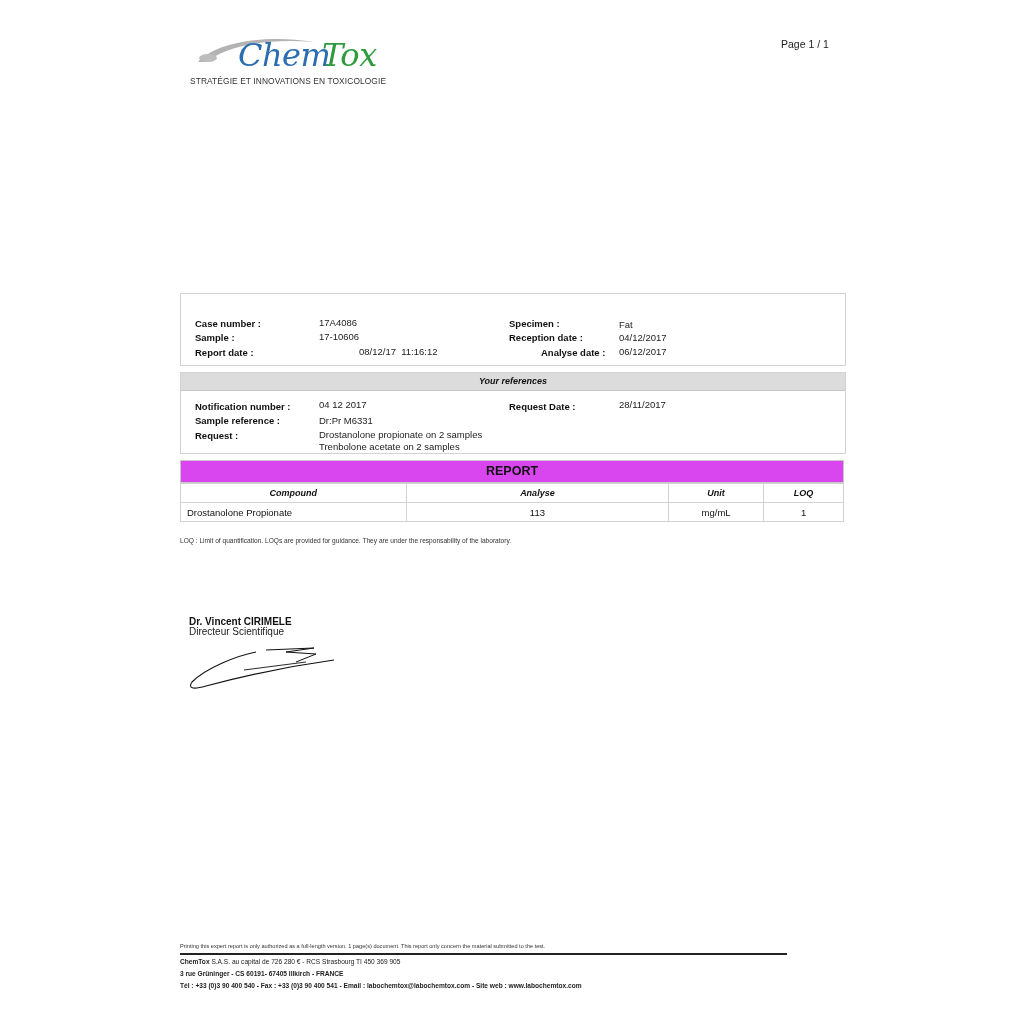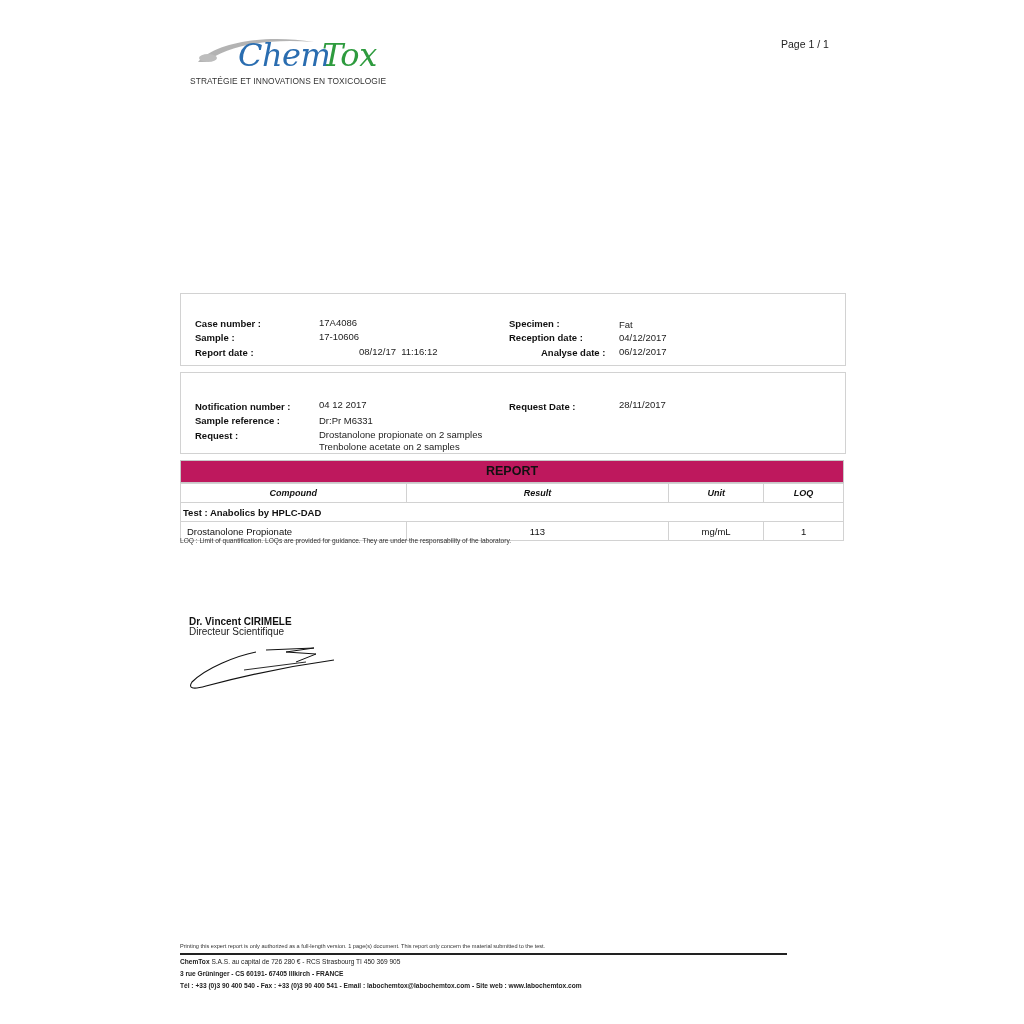--- a/index.html
+++ b/index.html
@@ -36,26 +36,26 @@
       font-size: 9px; font-weight: bold; font-style: italic; text-align: center;
       line-height: 17px; color: #111;
     }
     .kv { position: absolute; font-size: 9.5px; white-space: nowrap; }
     .kv-label { font-weight: bold; }
     .kv-val { color: #222; }
 
     
     .report { left: 180px; top: 460px; width: 664px; }
     .report-title {
-      background: #be185d; height: 21px; border: 1px solid #c8c8c8;
+      background: #d946ef; height: 21px; border: 1px solid #c8c8c8;
       text-align: center; font-weight: bold; font-size: 12.5px; line-height: 21px;
     }
     table.rt { width: 100%; border-collapse: collapse; font-size: 9.5px; }
     table.rt td, table.rt th {
-      border: 1px solid #d2d2d2; padding: 0 2px; height: 18px;
+      border: 1px solid #d2d2d2; padding: 0 12px; height: 18px;
     }
     table.rt th { font-weight: bold; font-style: italic; font-size: 9px; text-align: center; }
     .test-row td { font-weight: bold; padding-left: 14px; height: 17px; }
     .data-row td { text-align: center; }
     .data-row td:first-child { text-align: left; padding-left: 6px; }
     .loq-note { left: 180px; top: 537px; font-size: 6.6px; color: #333; white-space: nowrap; }
 
     
     .sig-name { left: 189px; top: 616px; font-size: 10px; font-weight: bold; }
     .sig-title { left: 189px; top: 626px; font-size: 10px; color: #222; }
@@ -92,20 +92,21 @@
 
   <span class="kv kv-label" style="left:328px; top:24px;">Specimen :</span>
   <span class="kv kv-val" style="left:438px; top:25px;">Fat</span>
   <span class="kv kv-label" style="left:328px; top:38px;">Reception date :</span>
   <span class="kv kv-val" style="left:438px; top:38px;text-align:center;">04/12/2017</span>
   <span class="kv kv-label" style="left:328px; top:53px;margin-left:32px;">Analyse date :</span>
   <span class="kv kv-val" style="left:438px; top:52px;">06/12/2017</span>
 </div>
 
 <div class="abs section" style="top:372px; height:80px;">
+  <div class="section-head">Your references</div>
   <span class="kv kv-label" style="left:14px; top:28px;">Notification number :</span>
   <span class="kv kv-val" style="left:138px; top:26px;">04 12 2017</span>
   <span class="kv kv-label" style="left:14px; top:42px;">Sample reference :</span>
   <span class="kv kv-val" style="left:138px; top:42px;">Dr:Pr M6331</span>
   <span class="kv kv-label" style="left:14px; top:57px;">Request :</span>
   <span class="kv kv-val" style="left:138px; top:56px;">Drostanolone propionate on 2 samples</span>
   <span class="kv kv-val" style="left:138px; top:68px;">Trenbolone acetate on 2 samples</span>
 
   <span class="kv kv-label" style="left:328px; top:28px;">Request Date :</span>
   <span class="kv kv-val" style="left:438px; top:26px;">28/11/2017</span>
@@ -116,26 +117,23 @@
   <table class="rt">
     <colgroup>
       <col style="width:226px">
         <col style="width:263px">
         <col style="width:95px">
         <col style="width:80px">
     </colgroup>
     <tbody>
         <tr>
       <th>Compound</th>
-      <th>Result</th>
+      <th>Analyse</th>
       <th>Unit</th>
       <th>LOQ</th>
-    </tr>
-    <tr class="test-row">
-      <td colspan="4" style="border-left:1px solid #d2d2d2; border-right:1px solid #d2d2d2;">Test : Anabolics by HPLC-DAD</td>
     </tr>
     <tr class="data-row">
       <td>Drostanolone Propionate</td>
       <td>113</td>
       <td>mg/mL</td>
       <td>1</td>
     </tr>
   </tbody>
     </table>
 </div>

